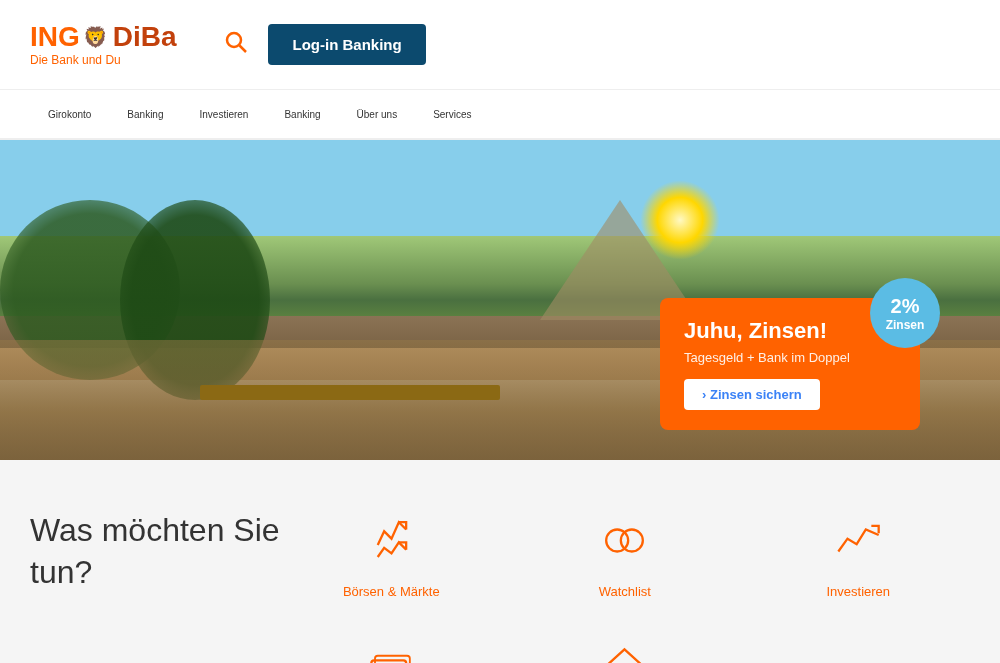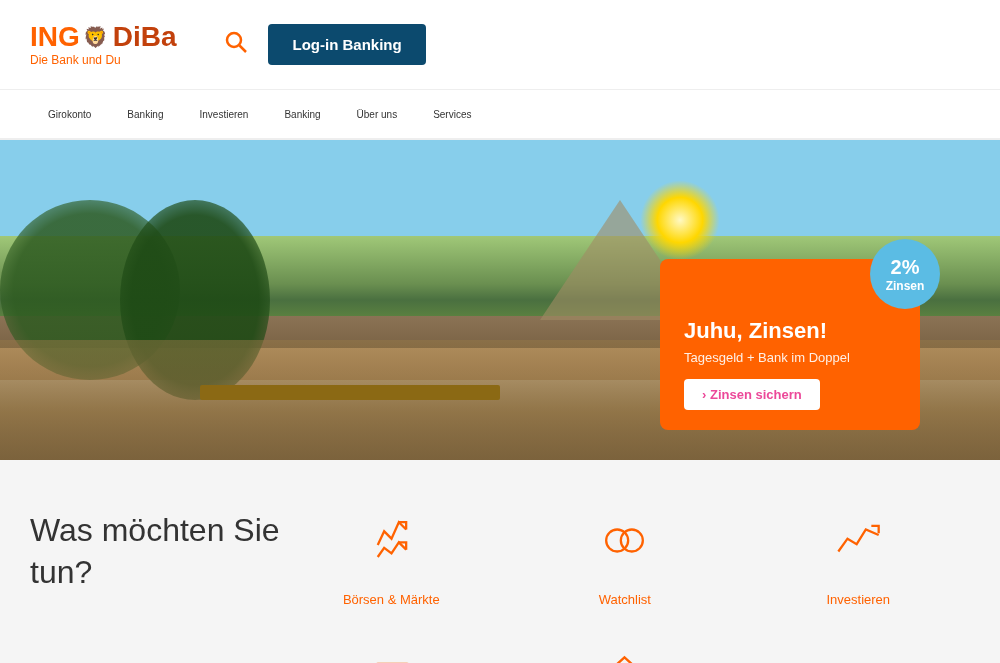--- a/index.html
+++ b/index.html
@@ -128,30 +128,29 @@
       background: #ff6200;
       color: #fff;
       border-radius: 8px;
       padding: 20px 24px;
       width: 260px;
     }
     .promo-card h2 {
       font-size: 22px;
       font-weight: bold;
       margin-bottom: 6px;
-      margin-top: 39px;
     }
     .promo-card p {
       font-size: 13px;
       margin-bottom: 14px;
       opacity: 0.9;
     }
     .promo-btn {
       background: #fff;
-      color: #ec4899;
+      color: #3b82f6;
       border: none;
       padding: 8px 18px;
       font-size: 13px;
       font-weight: bold;
       border-radius: 4px;
       cursor: pointer;
     }
     .promo-badge {
       position: absolute;
       top: -20px;
@@ -190,21 +189,21 @@
     .actions-grid {
       display: grid;
       grid-template-columns: repeat(3, 1fr);
       gap: 20px 10px;
       flex: 1;
     }
     .action-item {
       display: flex;
       flex-direction: column;
       align-items: center;
-      gap: 22px;
+      gap: 14px;
       cursor: pointer;
       padding: 10px;
     }
     .action-icon {
       width: 60px;
       height: 60px;
       display: flex;
       align-items: center;
       justify-content: center;
     }

